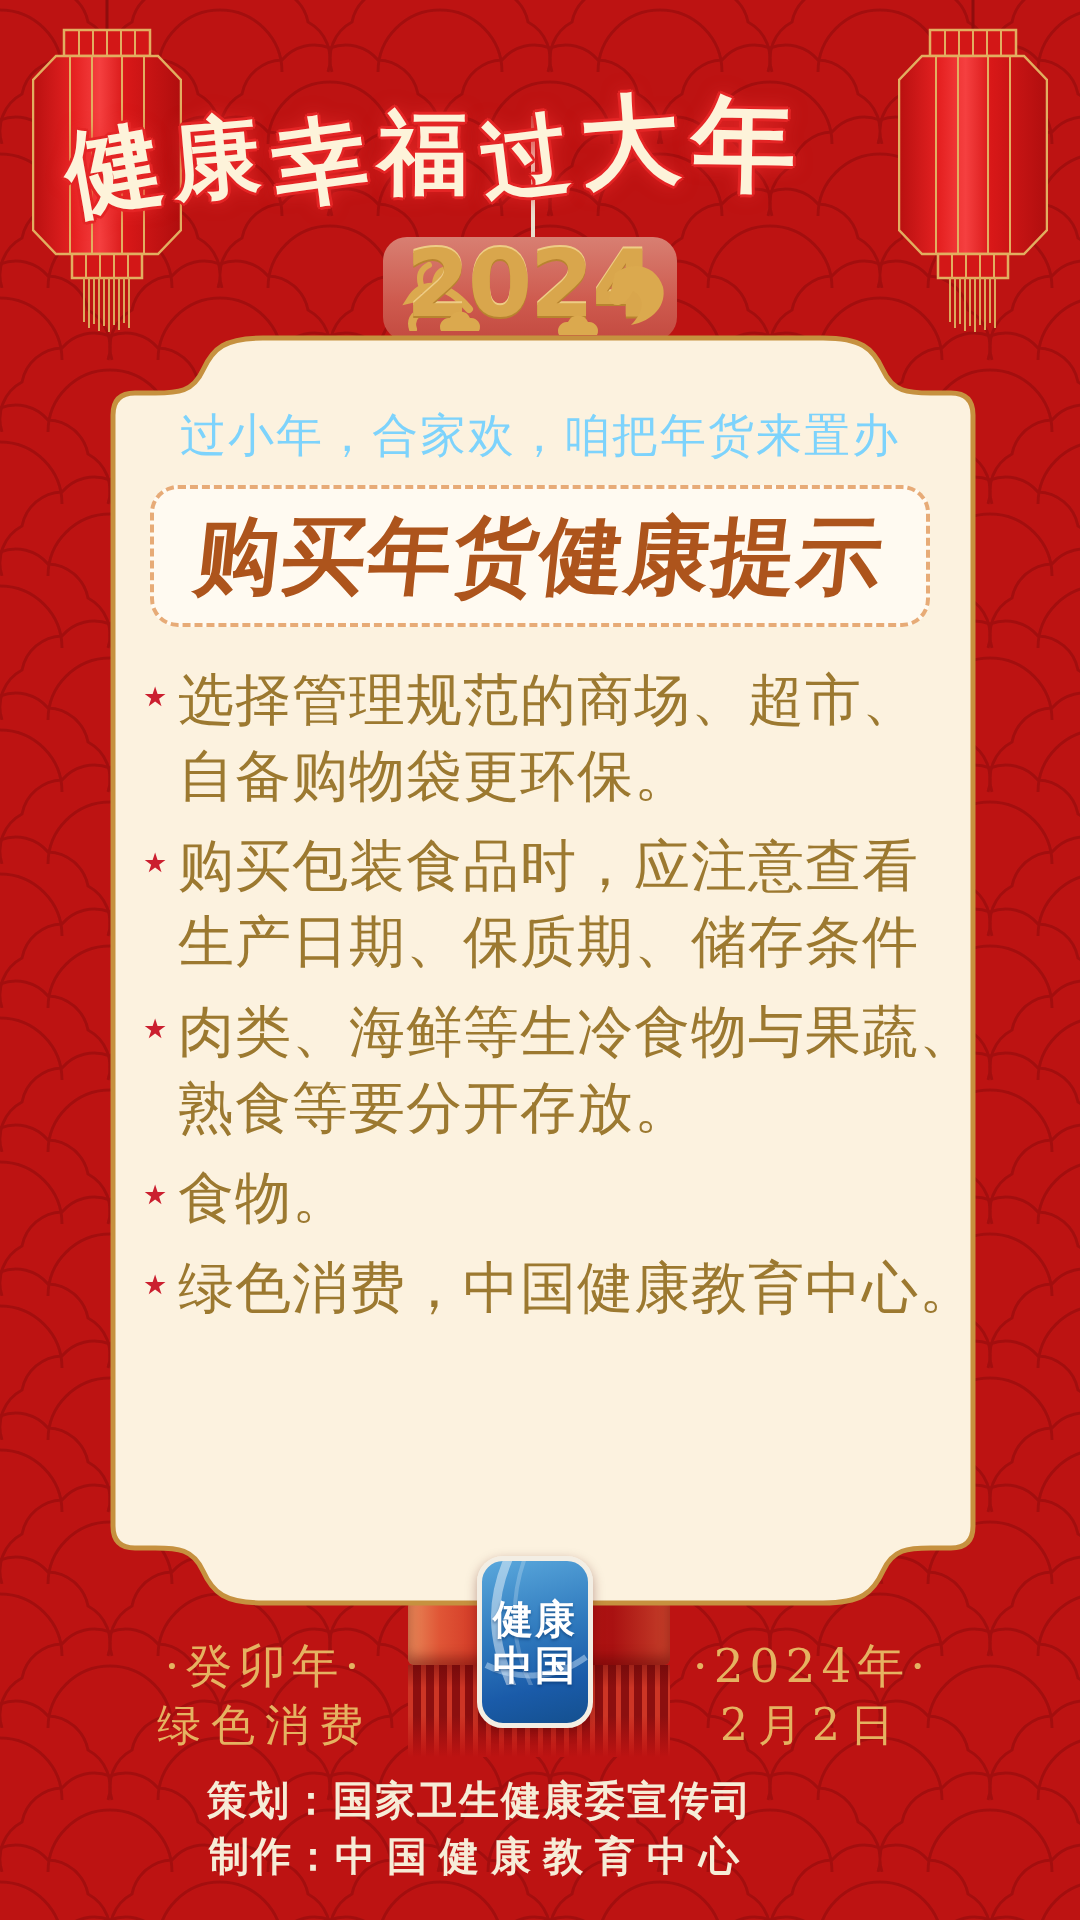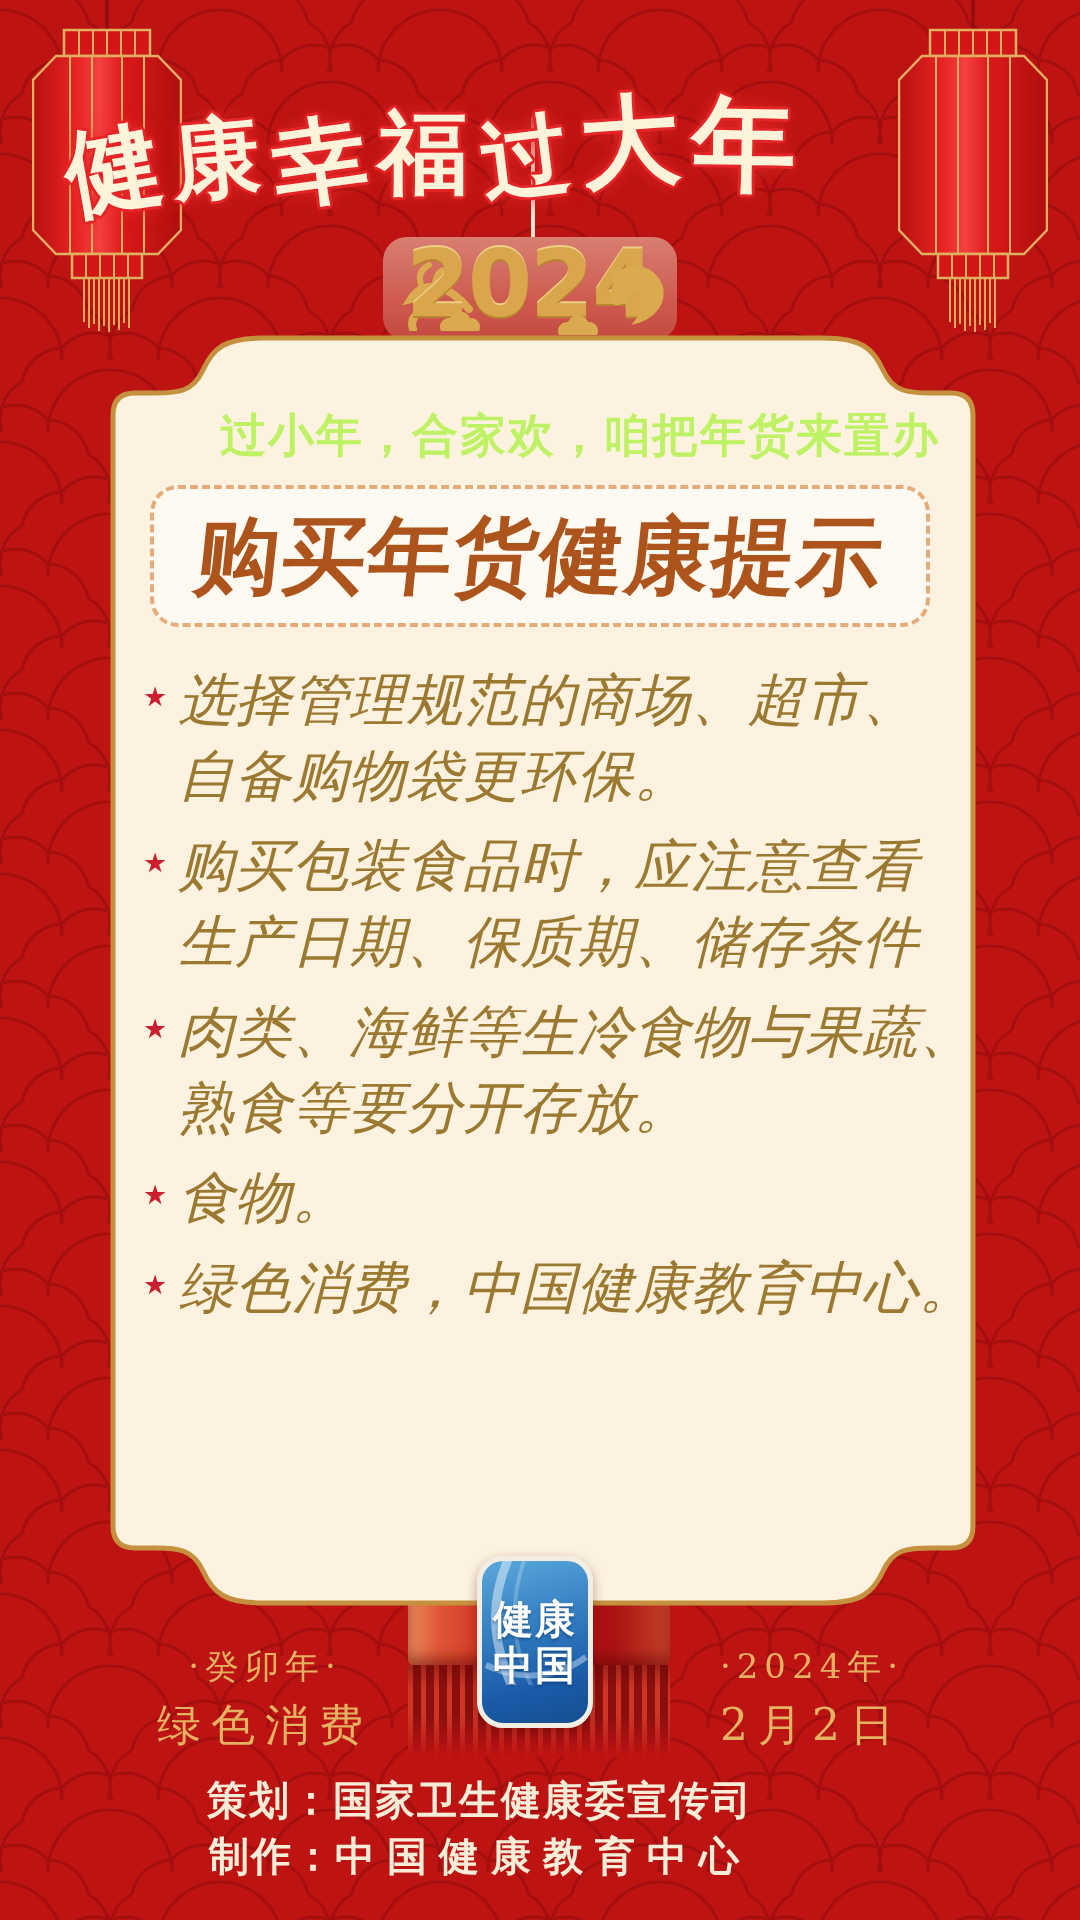--- a/index.html
+++ b/index.html
@@ -52,41 +52,41 @@
     transform:translateY(-4px);
   }
   .badge-deco{position:absolute;}
   
   .card-wrap{position:absolute;left:110px;top:335px;width:860px;height:1265px;z-index:3;}
   .card-shape{position:absolute;left:0;top:0;}
   .card-content{position:absolute;inset:0;}
   .card-subtitle{
     position:absolute;left:0;top:70px;width:100%;text-align:center;
     font-family:"DejaVu Serif","Liberation Serif",serif;
-    font-size:46px;font-weight:bold;letter-spacing:2px;color:#bef264;padding-left:40px;
+    font-size:46px;font-weight:normal;letter-spacing:2px;color:#7dd3fc;
   }
   .heading-box{
     position:absolute;left:40px;top:150px;width:772px;height:134px;
     border:4px dashed #e7ab77;border-radius:28px;background:#fffaf1;
     display:flex;align-items:center;justify-content:center;
   }
   .card-heading{
     font-size:84px;font-weight:800;letter-spacing:2px;color:#ad541c;
     transform:skewX(-6deg);line-height:1;
   }
   .tips-list{
     position:absolute;left:22px;top:327px;width:816px;margin:0;padding:0;list-style:none;
   }
   .tip-item{display:flex;margin-bottom:14px;}
   .tip-star{
     flex:0 0 46px;text-align:center;font-size:27px;padding-top:21px;
     color:#cb1f2f;line-height:1;
   }
   .tip-lines{flex:1;color:#9c7930;font-size:56px;letter-spacing:1px;}
-  .tip-line{height:76px;line-height:76px;white-space:nowrap;font-style:italic;}
+  .tip-line{height:76px;line-height:76px;white-space:nowrap;}
   
   .firecracker{position:absolute;left:408px;top:1601px;width:262px;z-index:2;}
   .fc-band{
     height:64px;border-radius:6px;
     background:linear-gradient(90deg,#e88a5a 0%,#e05636 12%,#c51c16 42%,#a91111 78%,#c5402a 100%);
     box-shadow:inset 0 -8px 12px rgba(90,5,5,.45);
   }
   .fc-fringe{
     height:92px;position:relative;
     background:repeating-linear-gradient(90deg,#cd3525 0 5px,#8c0f0f 5px 13px);
@@ -108,21 +108,21 @@
     position:relative;font-size:40px;font-weight:800;color:#ffffff;line-height:46px;
     letter-spacing:2px;text-shadow:0 2px 3px rgba(0,40,90,.45);
   }
   
   .date-block{
     position:absolute;top:1642px;width:290px;z-index:2;text-align:center;
     font-family:"DejaVu Serif","Liberation Serif",serif;color:#e5b261;
   }
   .date-block.left{left:120px;}
   .date-block.right{left:667px;}
-  .date-line1{font-size:34px;letter-spacing:6px;line-height:48px;}
+  .date-line1{font-size:47px;letter-spacing:6px;line-height:48px;}
   .date-line2{font-size:44px;letter-spacing:10px;line-height:50px;margin-top:10px;}
   .credits{position:absolute;left:0;top:1776px;width:960px;z-index:2;text-align:center;color:#f6ecd7;}
   .credit-row{font-size:40px;font-weight:700;line-height:48px;margin-bottom:8px;letter-spacing:2px;}
   .credit-row:nth-child(2) .credit-value{letter-spacing:12px;}
 </style>
 </head>
 <body>
 
 <div class="poster">
 

